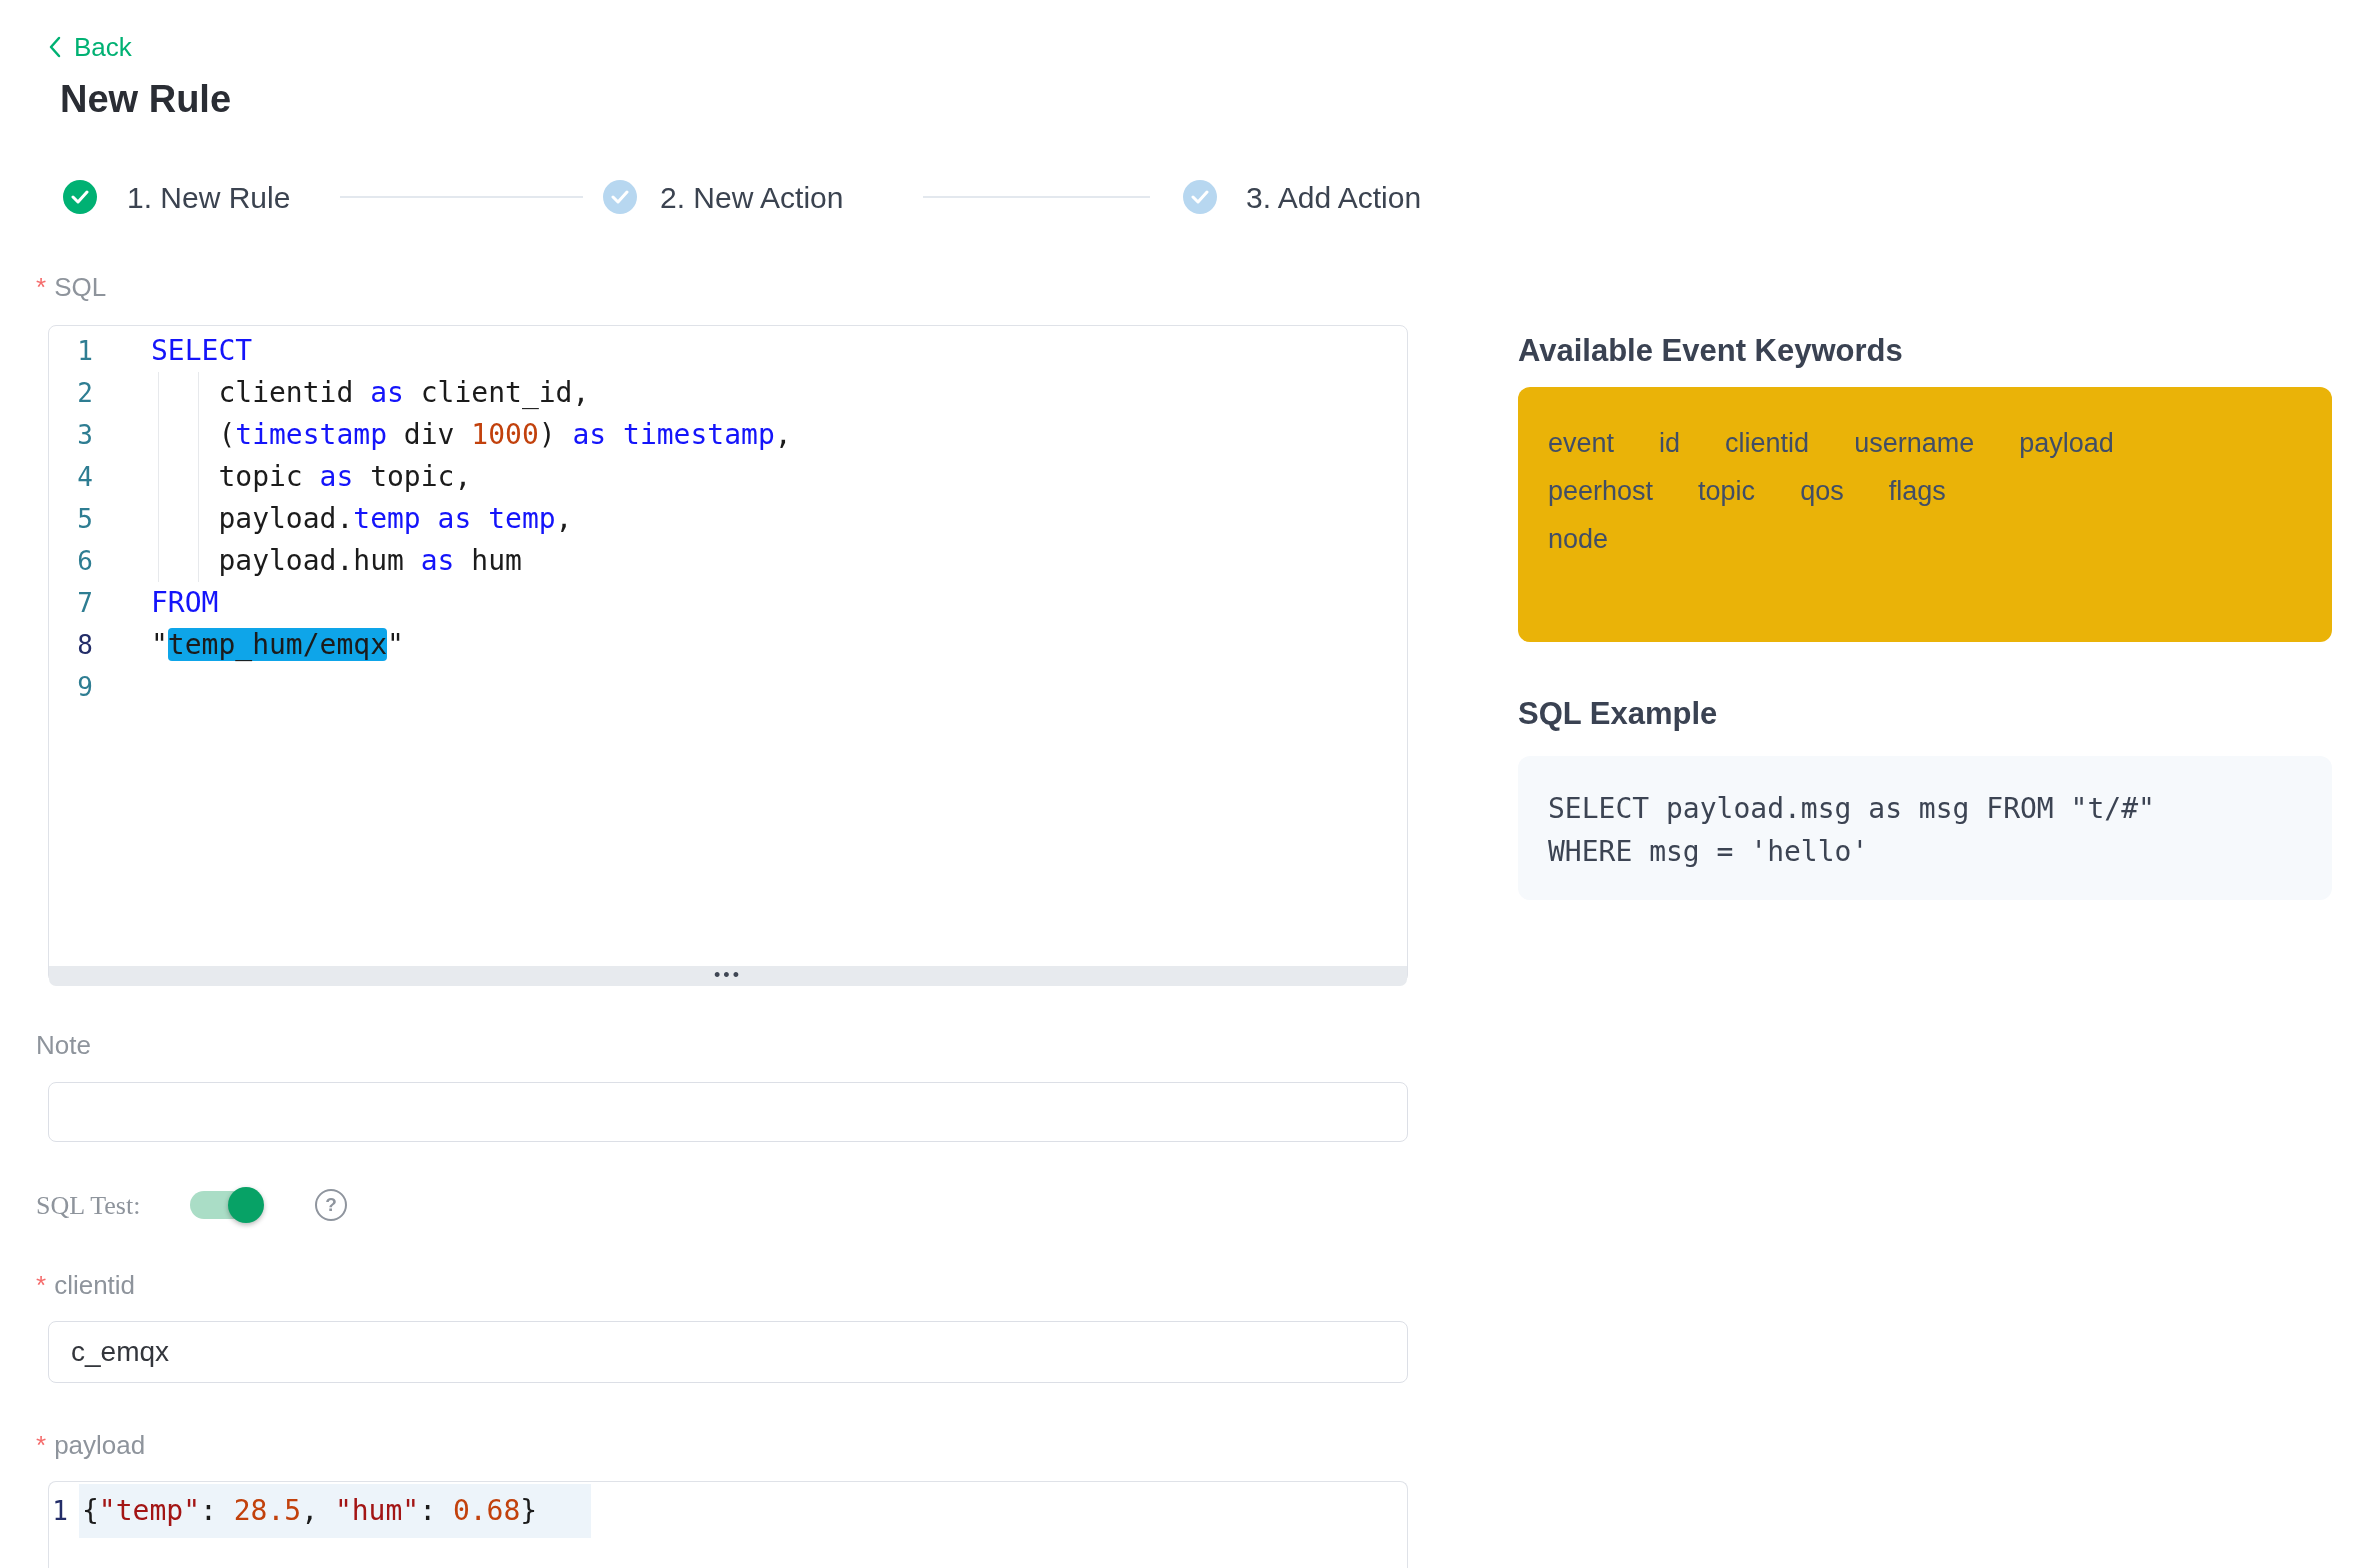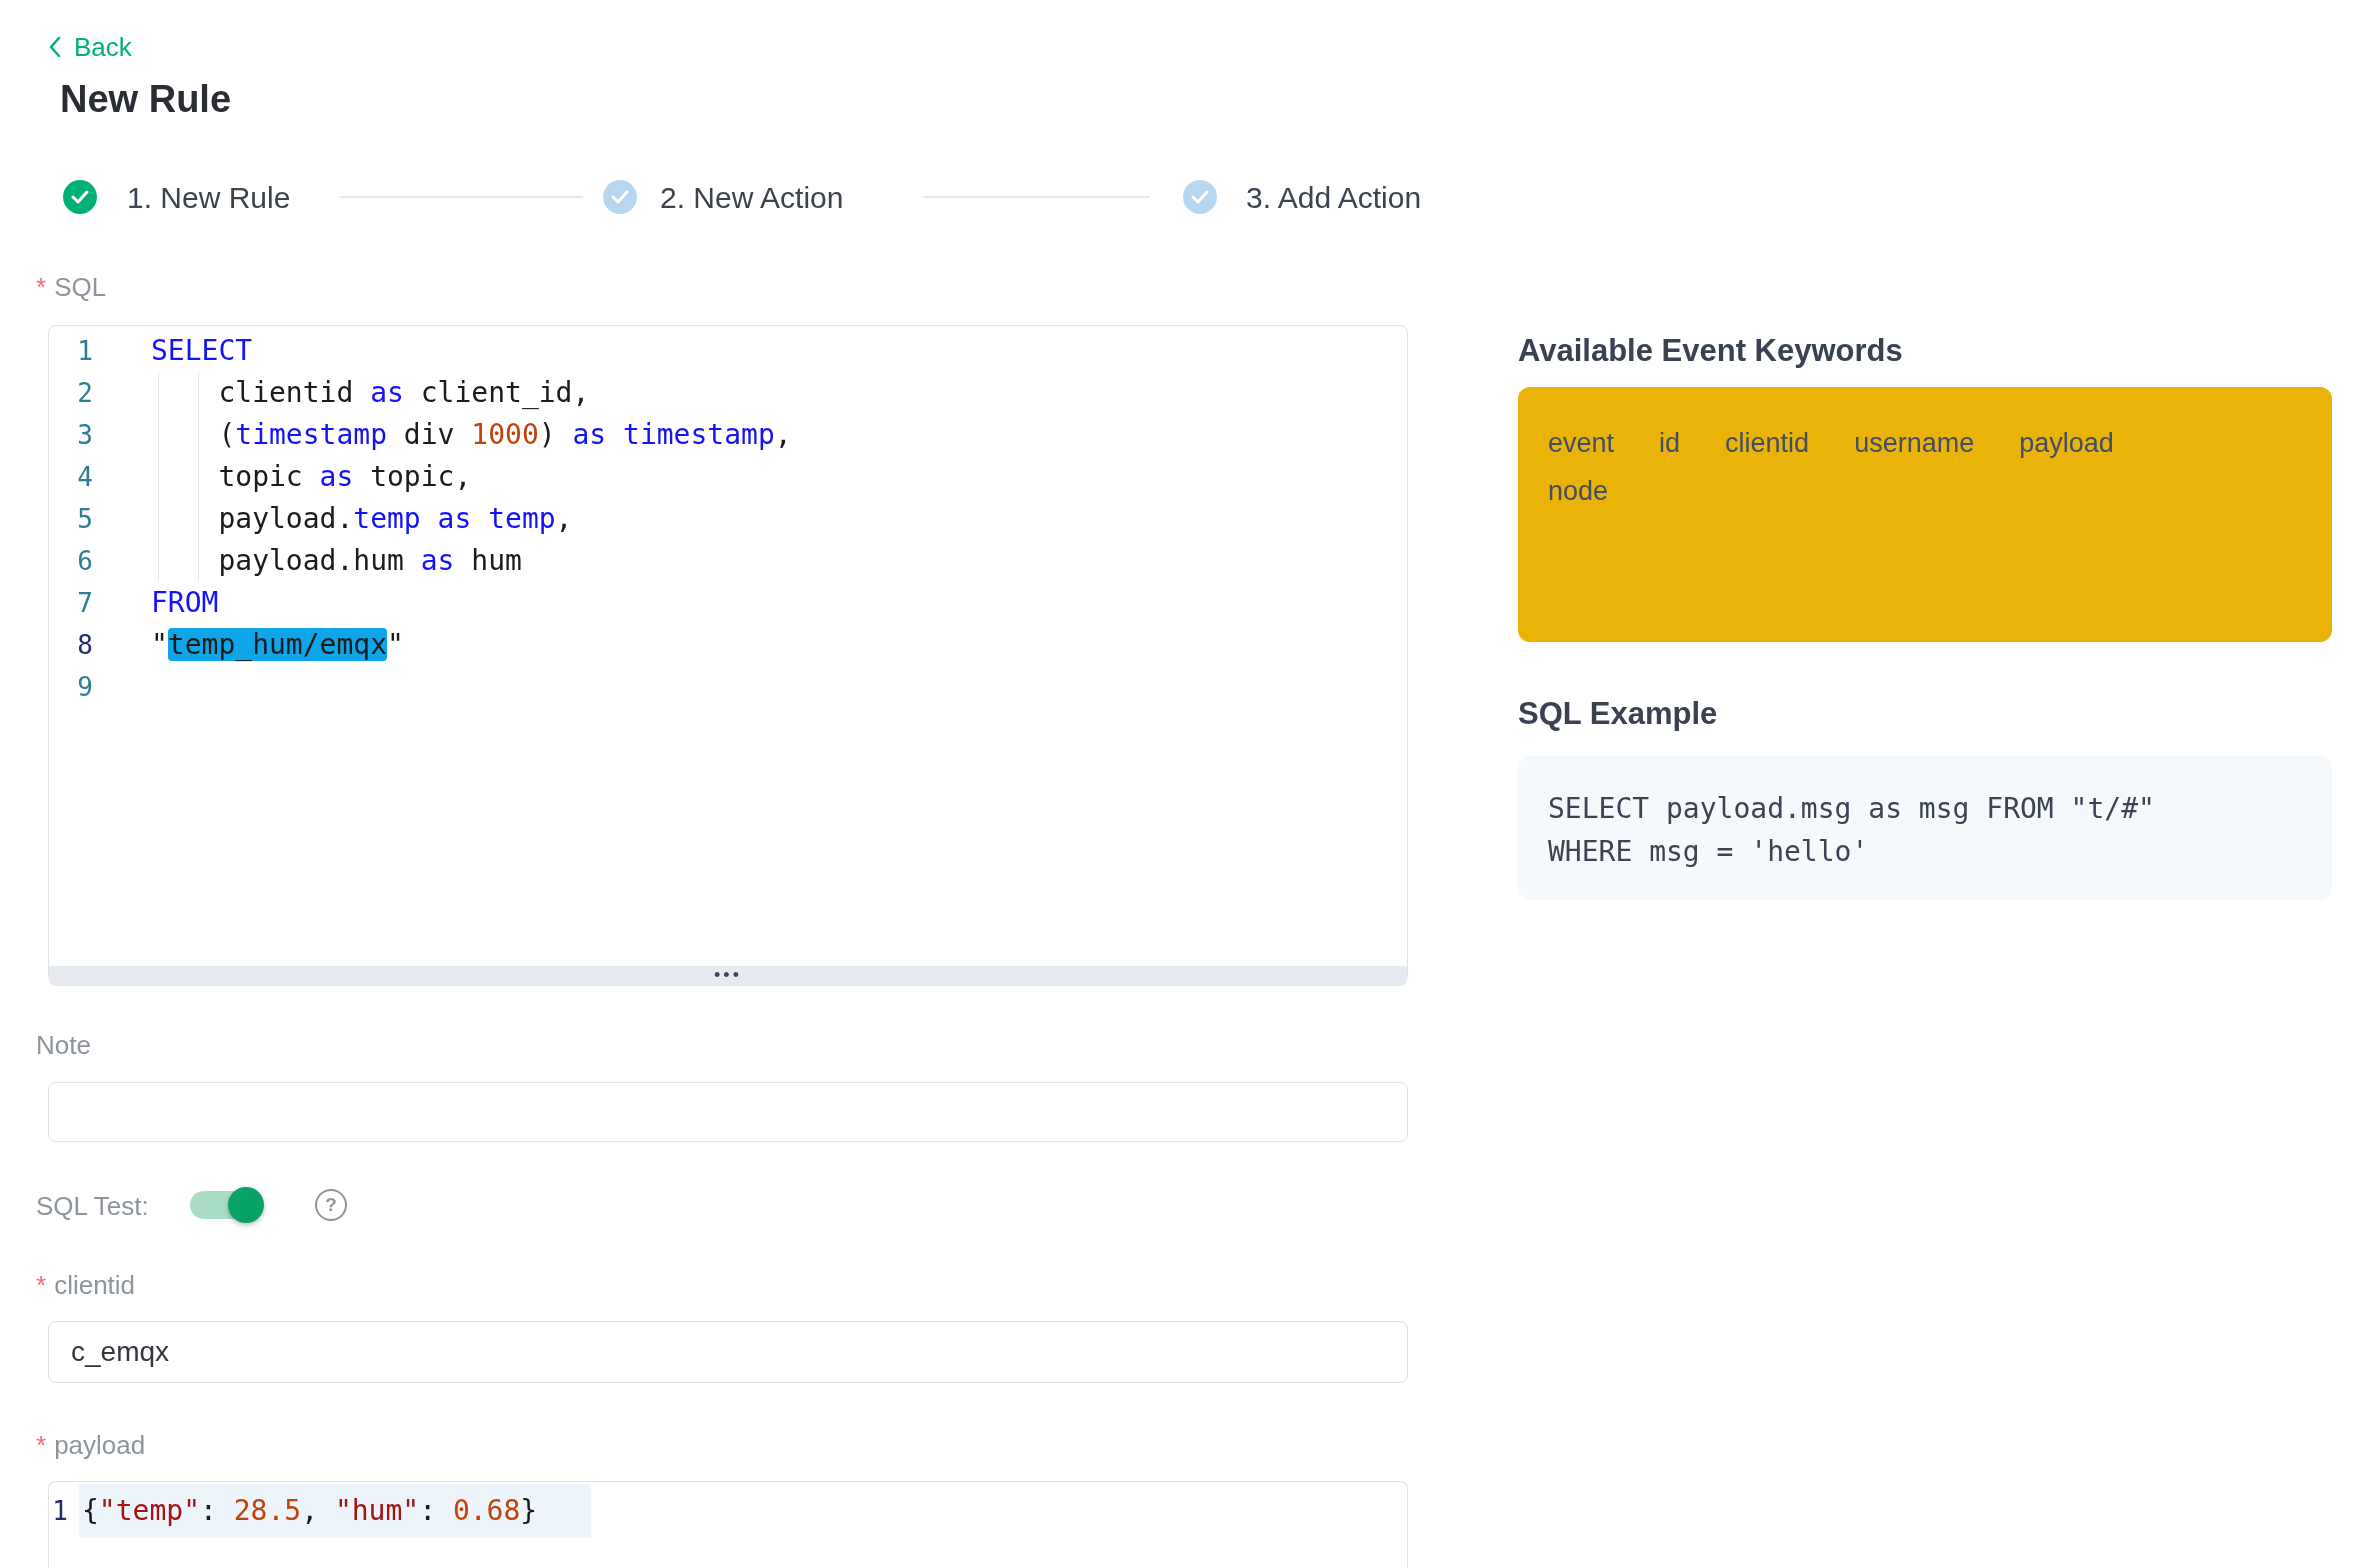--- a/index.html
+++ b/index.html
@@ -141,36 +141,42 @@
   <div class="abs side-heading" style="left:1518px;top:333px;">Available Event Keywords</div>
   <div class="abs kw-panel" id="keyword-rows">
       <div class="kw-row">
         <span>event</span>
         <span>id</span>
         <span>clientid</span>
         <span>username</span>
         <span>payload</span>
       </div>
       <div class="kw-row">
+        <span>peerhost</span>
+        <span>topic</span>
+        <span>qos</span>
+        <span>flags</span>
+      </div>
+      <div class="kw-row">
         <span>node</span>
       </div>
     </div>
 
   <div class="abs side-heading" style="left:1518px;top:696px;">SQL Example</div>
   <div class="abs example-panel" id="example-lines">
       <div class="example-line">SELECT payload.msg as msg FROM "t/#"</div>
       <div class="example-line">WHERE msg = 'hello'</div>
     </div>
 
   <div class="abs field-label" style="left:36px;top:1030px;">Note</div>
   <div class="abs text-input note-input">
     <span></span>
   </div>
 
-  <div class="abs field-label" style="left:36px;top:1191px;">SQL Test:</div>
+  <div class="abs field-label" style="left:36px;top:1191px;font-family:Liberation Serif, serif;">SQL Test:</div>
   <div class="abs toggle">
     <div class="knob"></div>
   </div>
   <div class="abs help-icon">?</div>
 
   <div class="abs" style="left:36px;top:1270px;">
     <span class="req">*</span><span class="field-label">clientid</span>
   </div>
   <div class="abs text-input clientid-input">
     <span>c_emqx</span>

